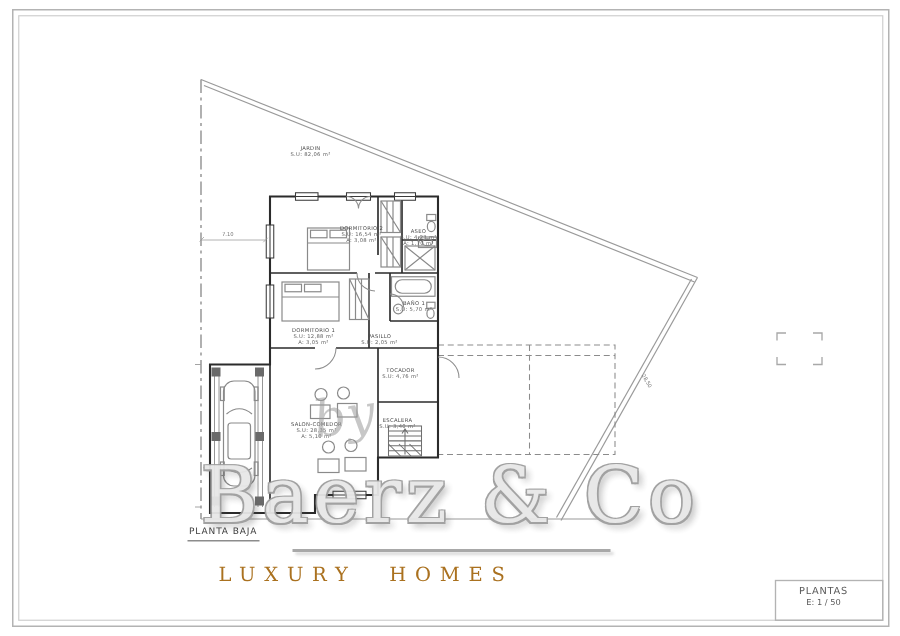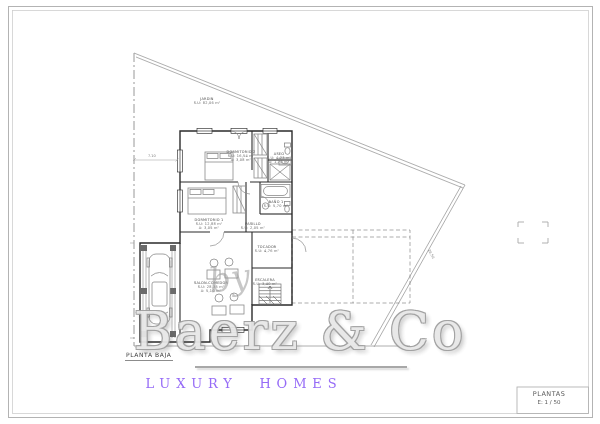--- a/index.html
+++ b/index.html
@@ -44,21 +44,21 @@
     text-shadow:-1px -1px 0 #9e9e9e,1px -1px 0 #9e9e9e,-1px 1px 0 #9e9e9e,1px 1px 0 #9e9e9e,3px 3px 4px rgba(80,80,80,.35);
     opacity:.95;pointer-events:none;
   }
   .wm-rule{
     position:absolute;left:195px;top:366px;width:212px;height:2px;background:#9a9a9a;opacity:.85;
     box-shadow:2px 2px 2px rgba(120,120,120,.35);
   }
   .wm-tagline{
     position:absolute;left:0;top:376px;width:488px;text-align:center;
     font-family:"DejaVu Serif",serif;font-size:13px;letter-spacing:.45em;word-spacing:.9em;
-    color:#8b5cf6;opacity:.9;
+    color:#a16207;opacity:.9;
   }
 </style>
 </head>
 <body>
 
 <div id="canvas">
 
   <svg width="600" height="424" viewBox="0 0 600 424">
 
     <g fill="none">

